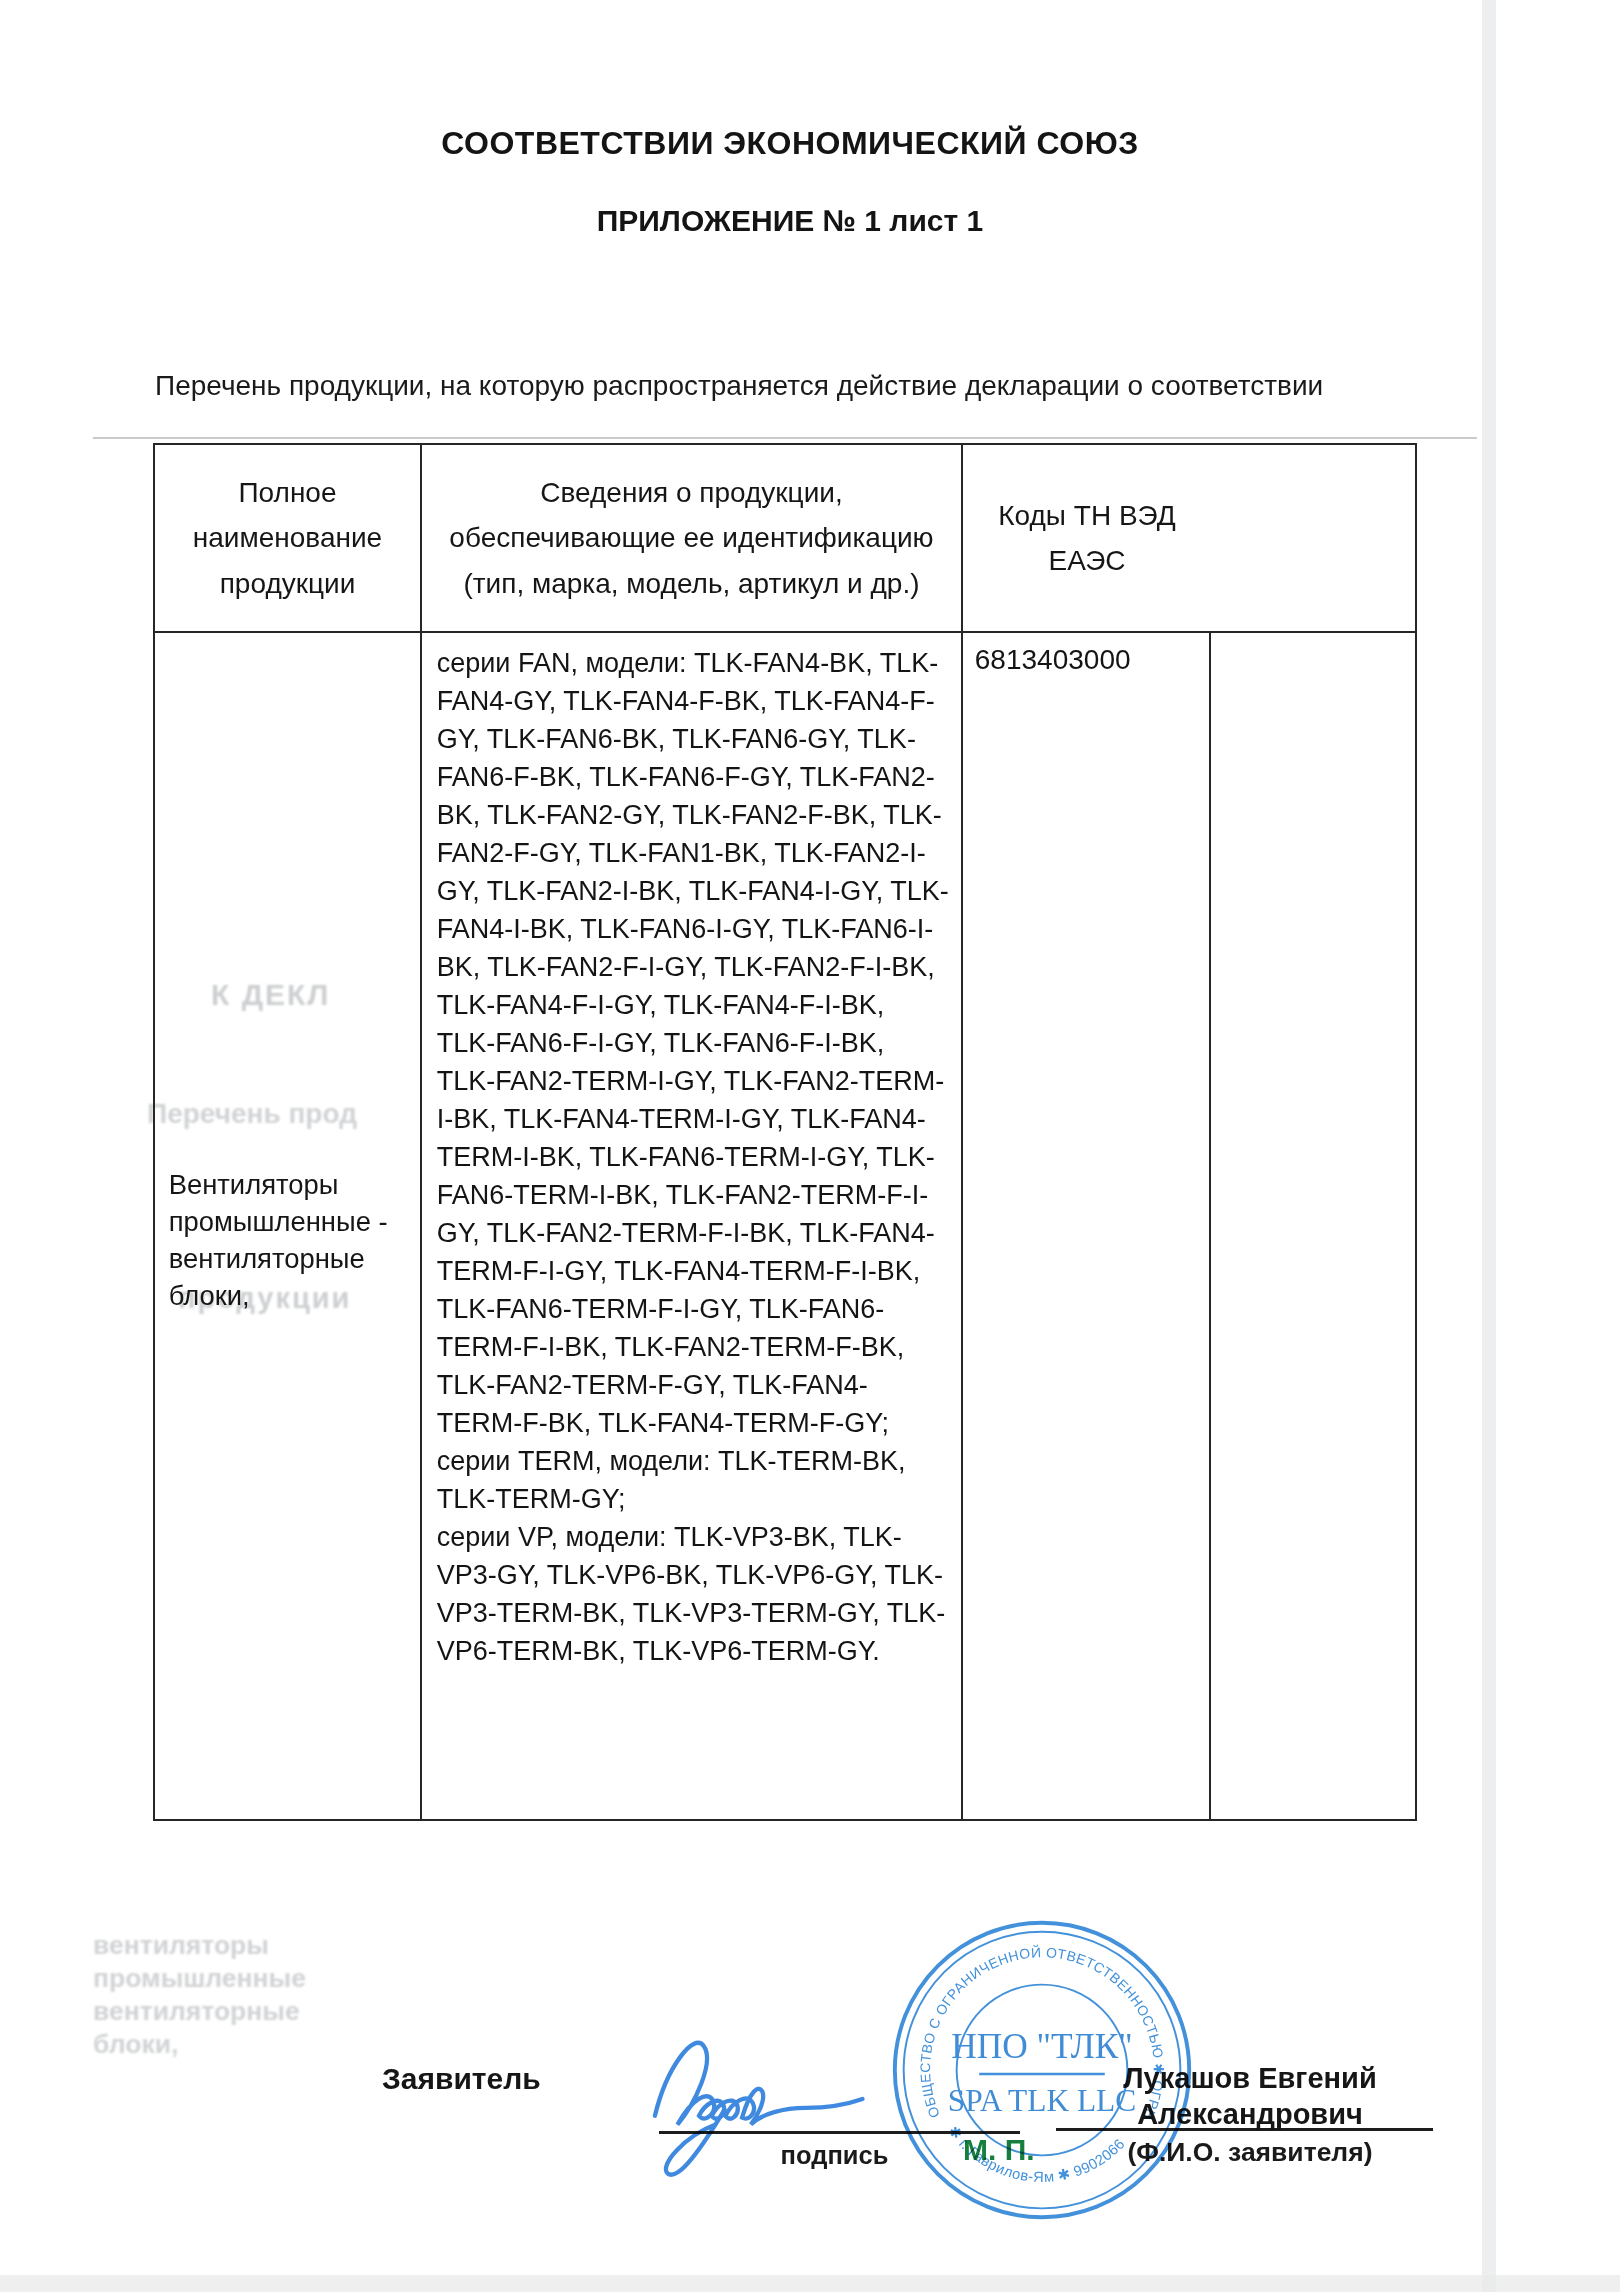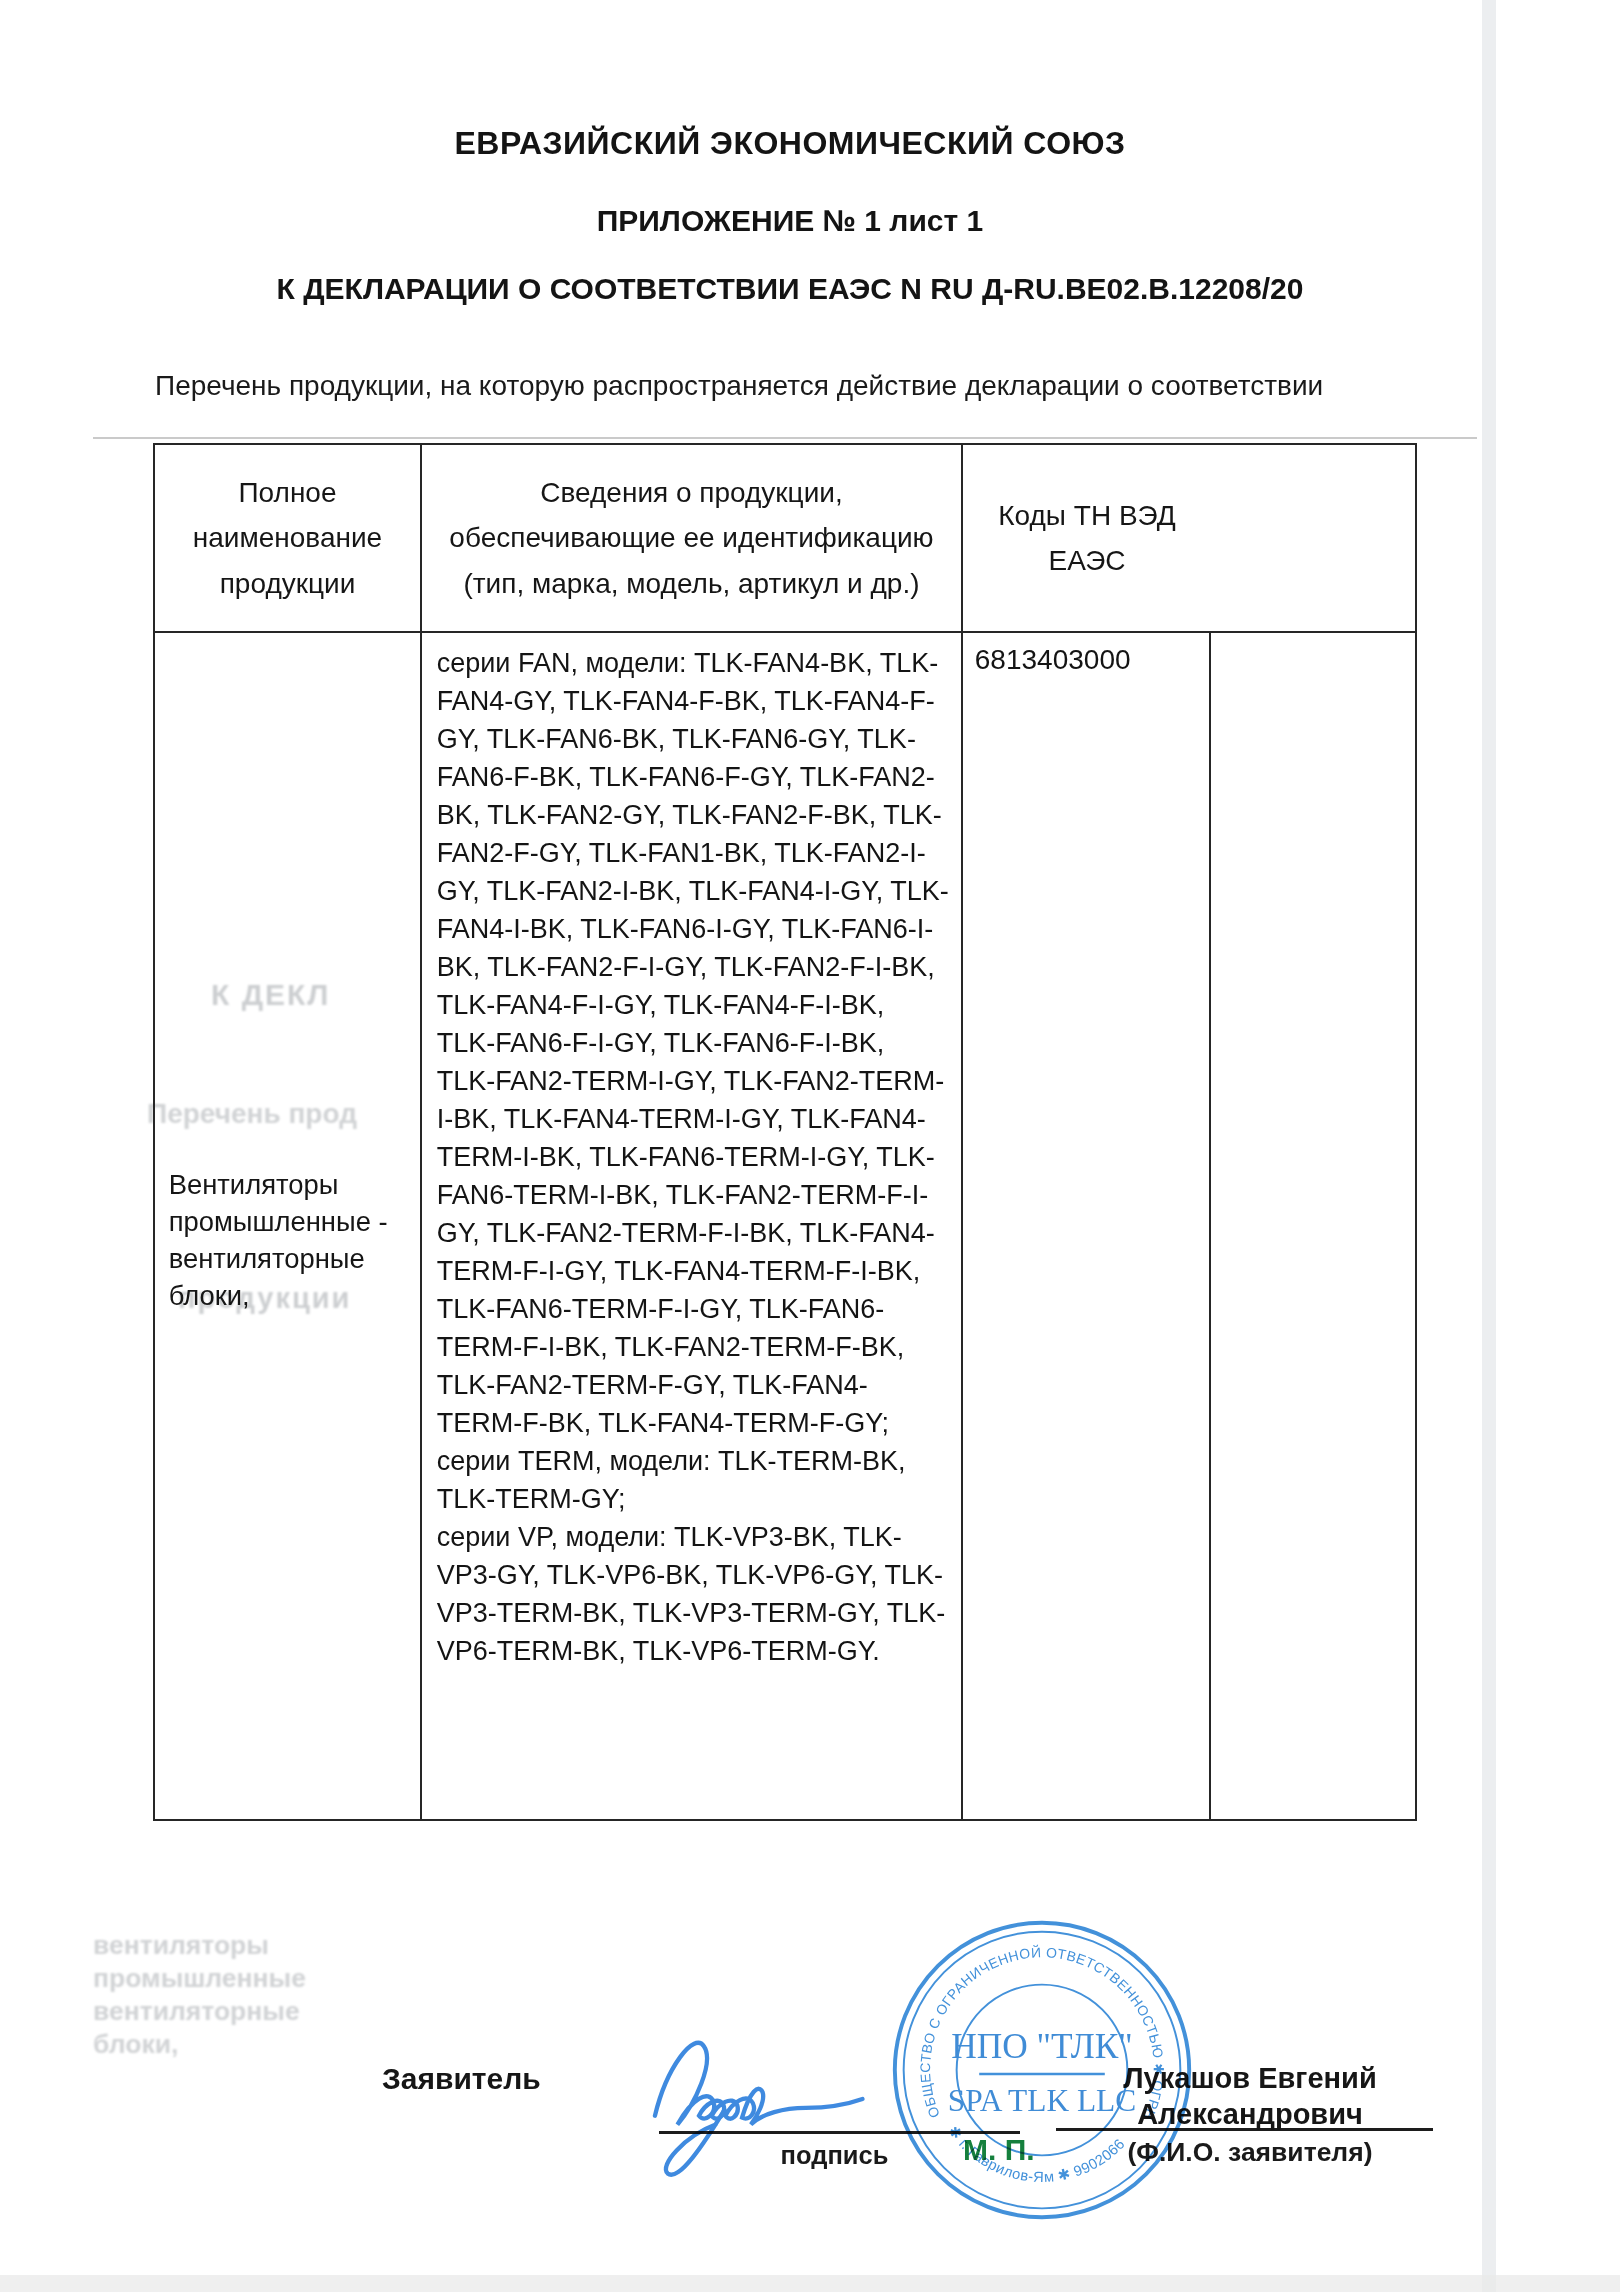--- a/index.html
+++ b/index.html
@@ -61,23 +61,22 @@
   <div class="ghost g1">К ДЕКЛ</div>
   <div class="ghost g2">Перечень прод</div>
   <div class="ghost g3">продукции</div>
   <div class="ghost g4">
     <div>вентиляторы</div>
     <div>промышленные</div>
     <div>вентиляторные</div>
     <div>блоки,</div>
   </div>
 
-  <div class="abs title t1">ЕВРАЗИЙСКИЙ ЭКОНОМИЧЕСКИЙ СОЮЗ</div>
+  <div class="abs title t1">СООТВЕТСТВИИ ЭКОНОМИЧЕСКИЙ СОЮЗ</div>
   <div class="abs title t2">ПРИЛОЖЕНИЕ № 1 лист 1</div>
-  <div class="abs title t3">К ДЕКЛАРАЦИИ О СООТВЕТСТВИИ ЕАЭС N RU Д-RU.ВЕ02.В.12208/20</div>
   <div class="abs intro">Перечень продукции, на которую распространяется действие декларации о соответствии</div>
 
   <div class="abs echo-line"></div>
   <div class="abs tbl">
     <div class="trow thead">
       <div class="cell c1 hcell">Полное наименование продукции</div>
       <div class="cell c2 hcell">Сведения о продукции, обеспечивающие ее идентификацию (тип, марка, модель, артикул и др.)</div>
       <div class="cell c3 hcell">Коды ТН ВЭД ЕАЭС</div>
     </div>
     <div class="trow tbody">

